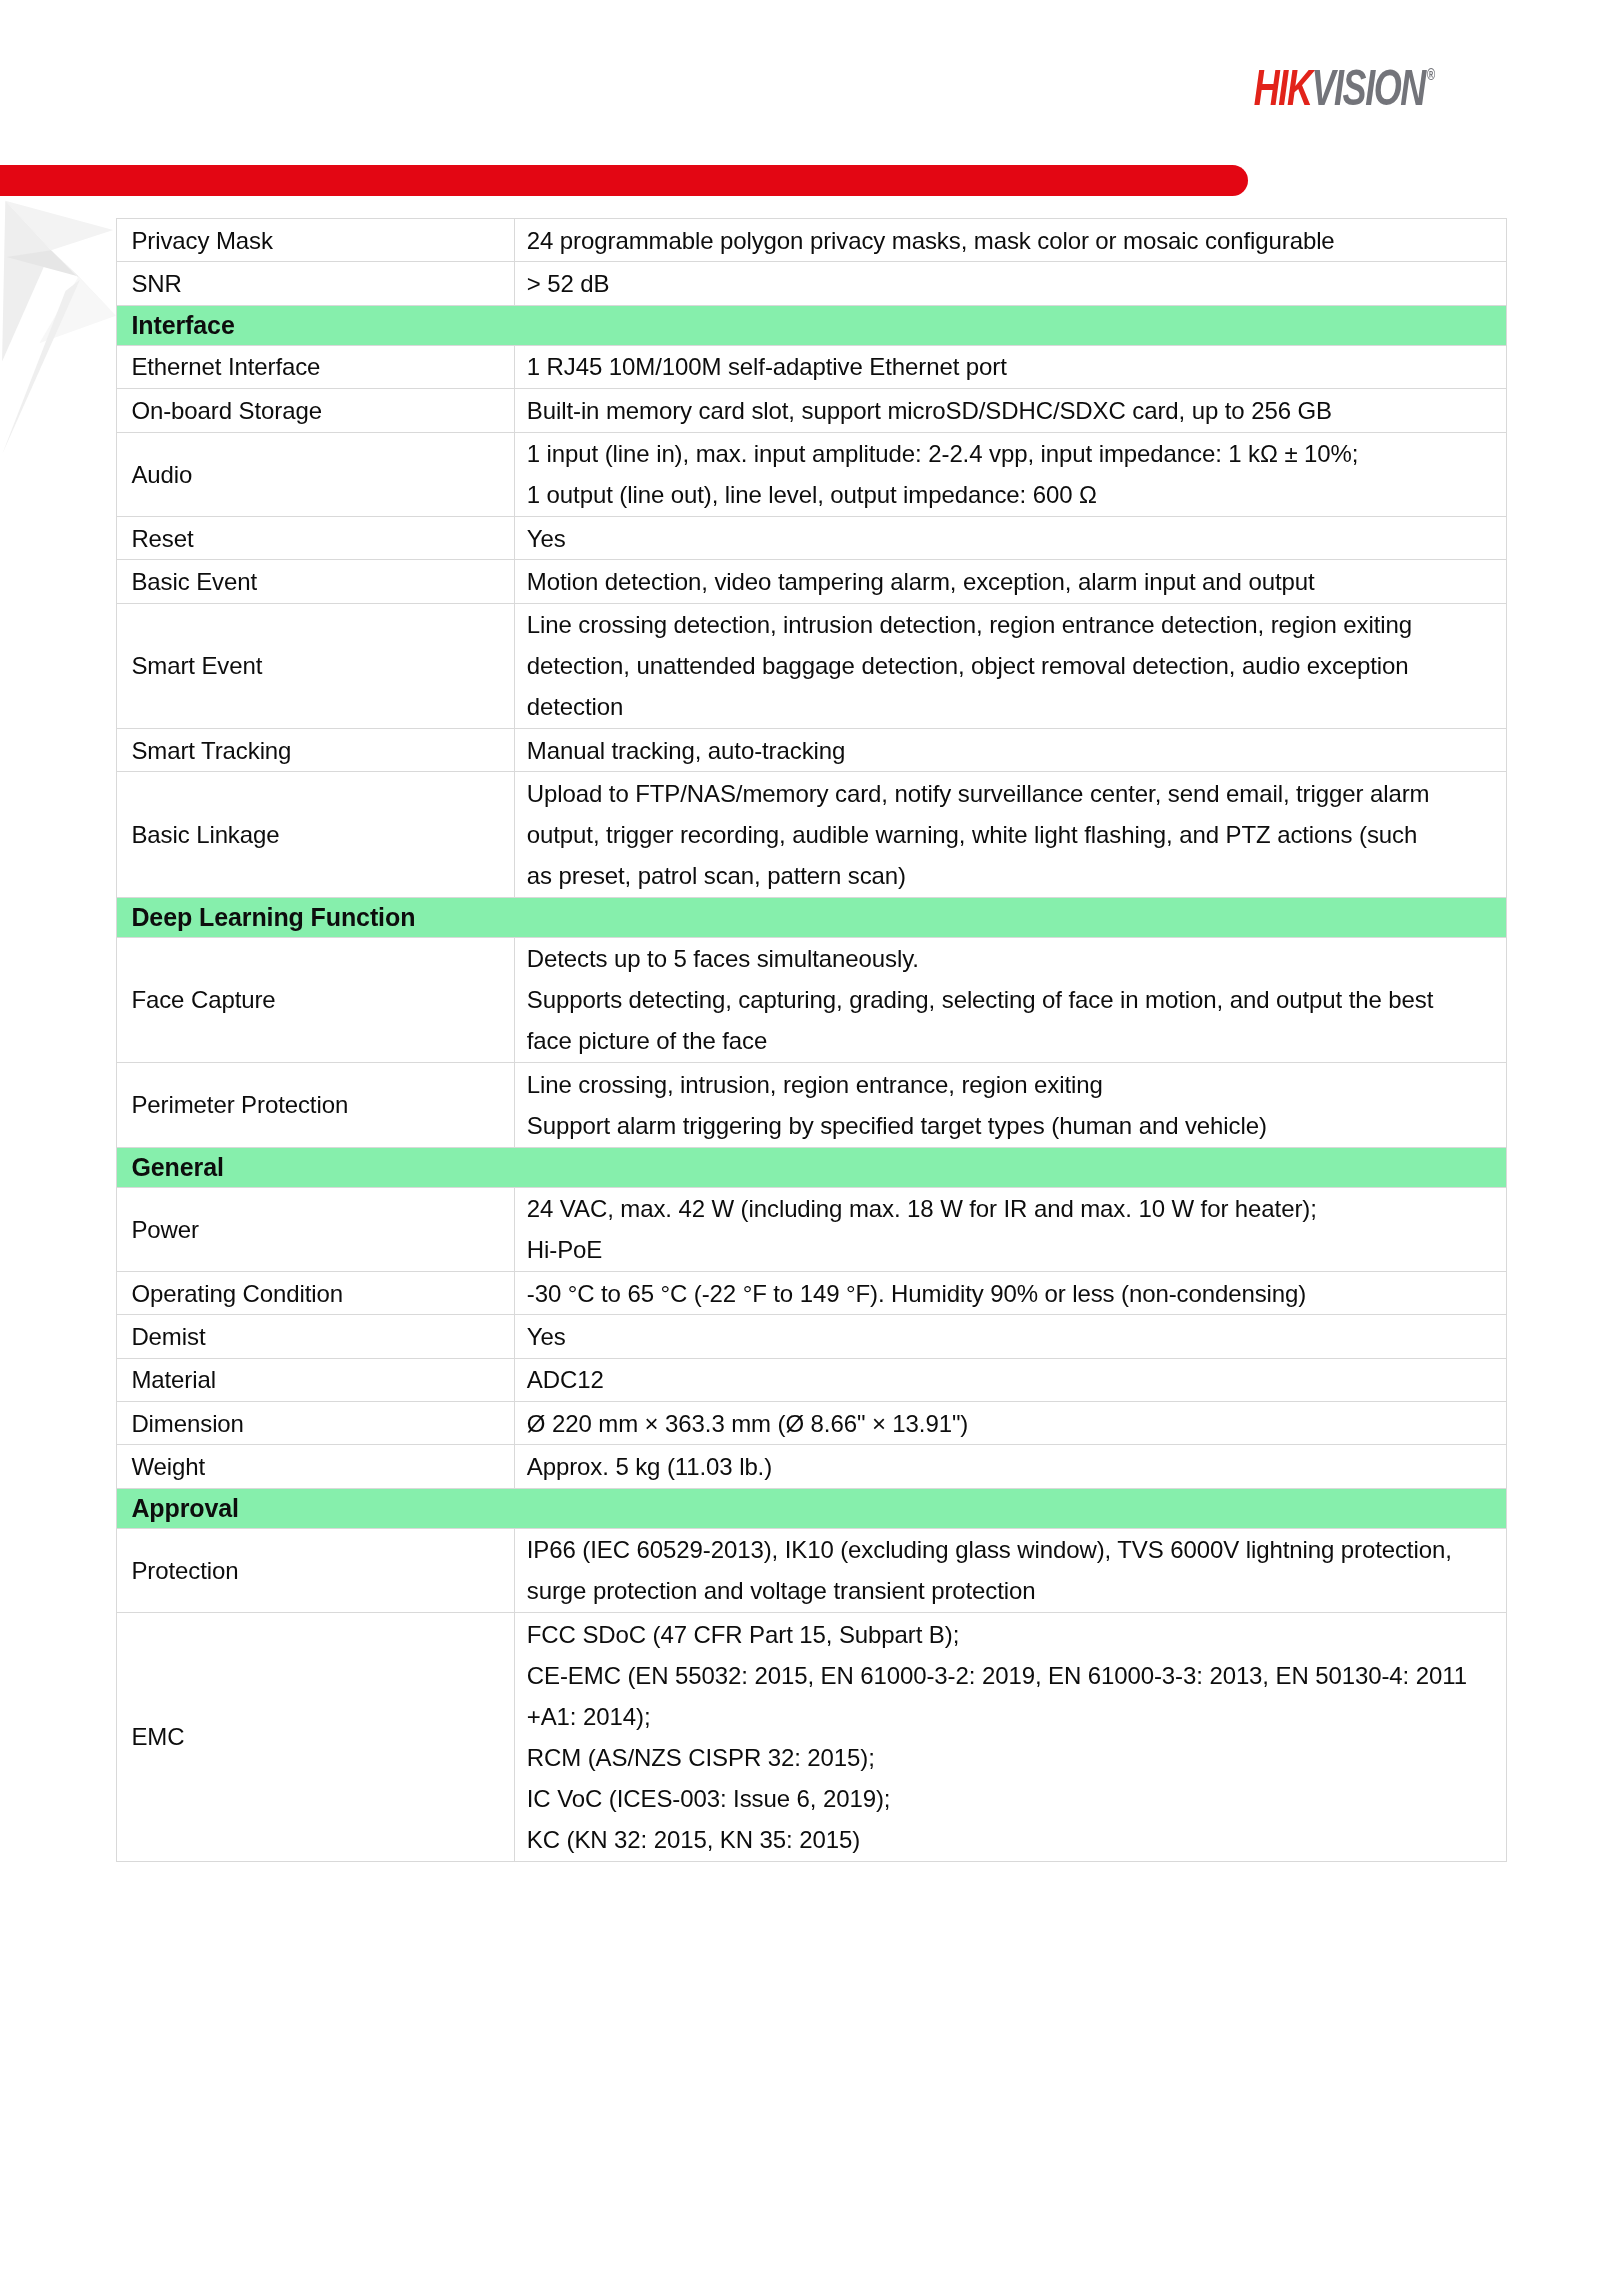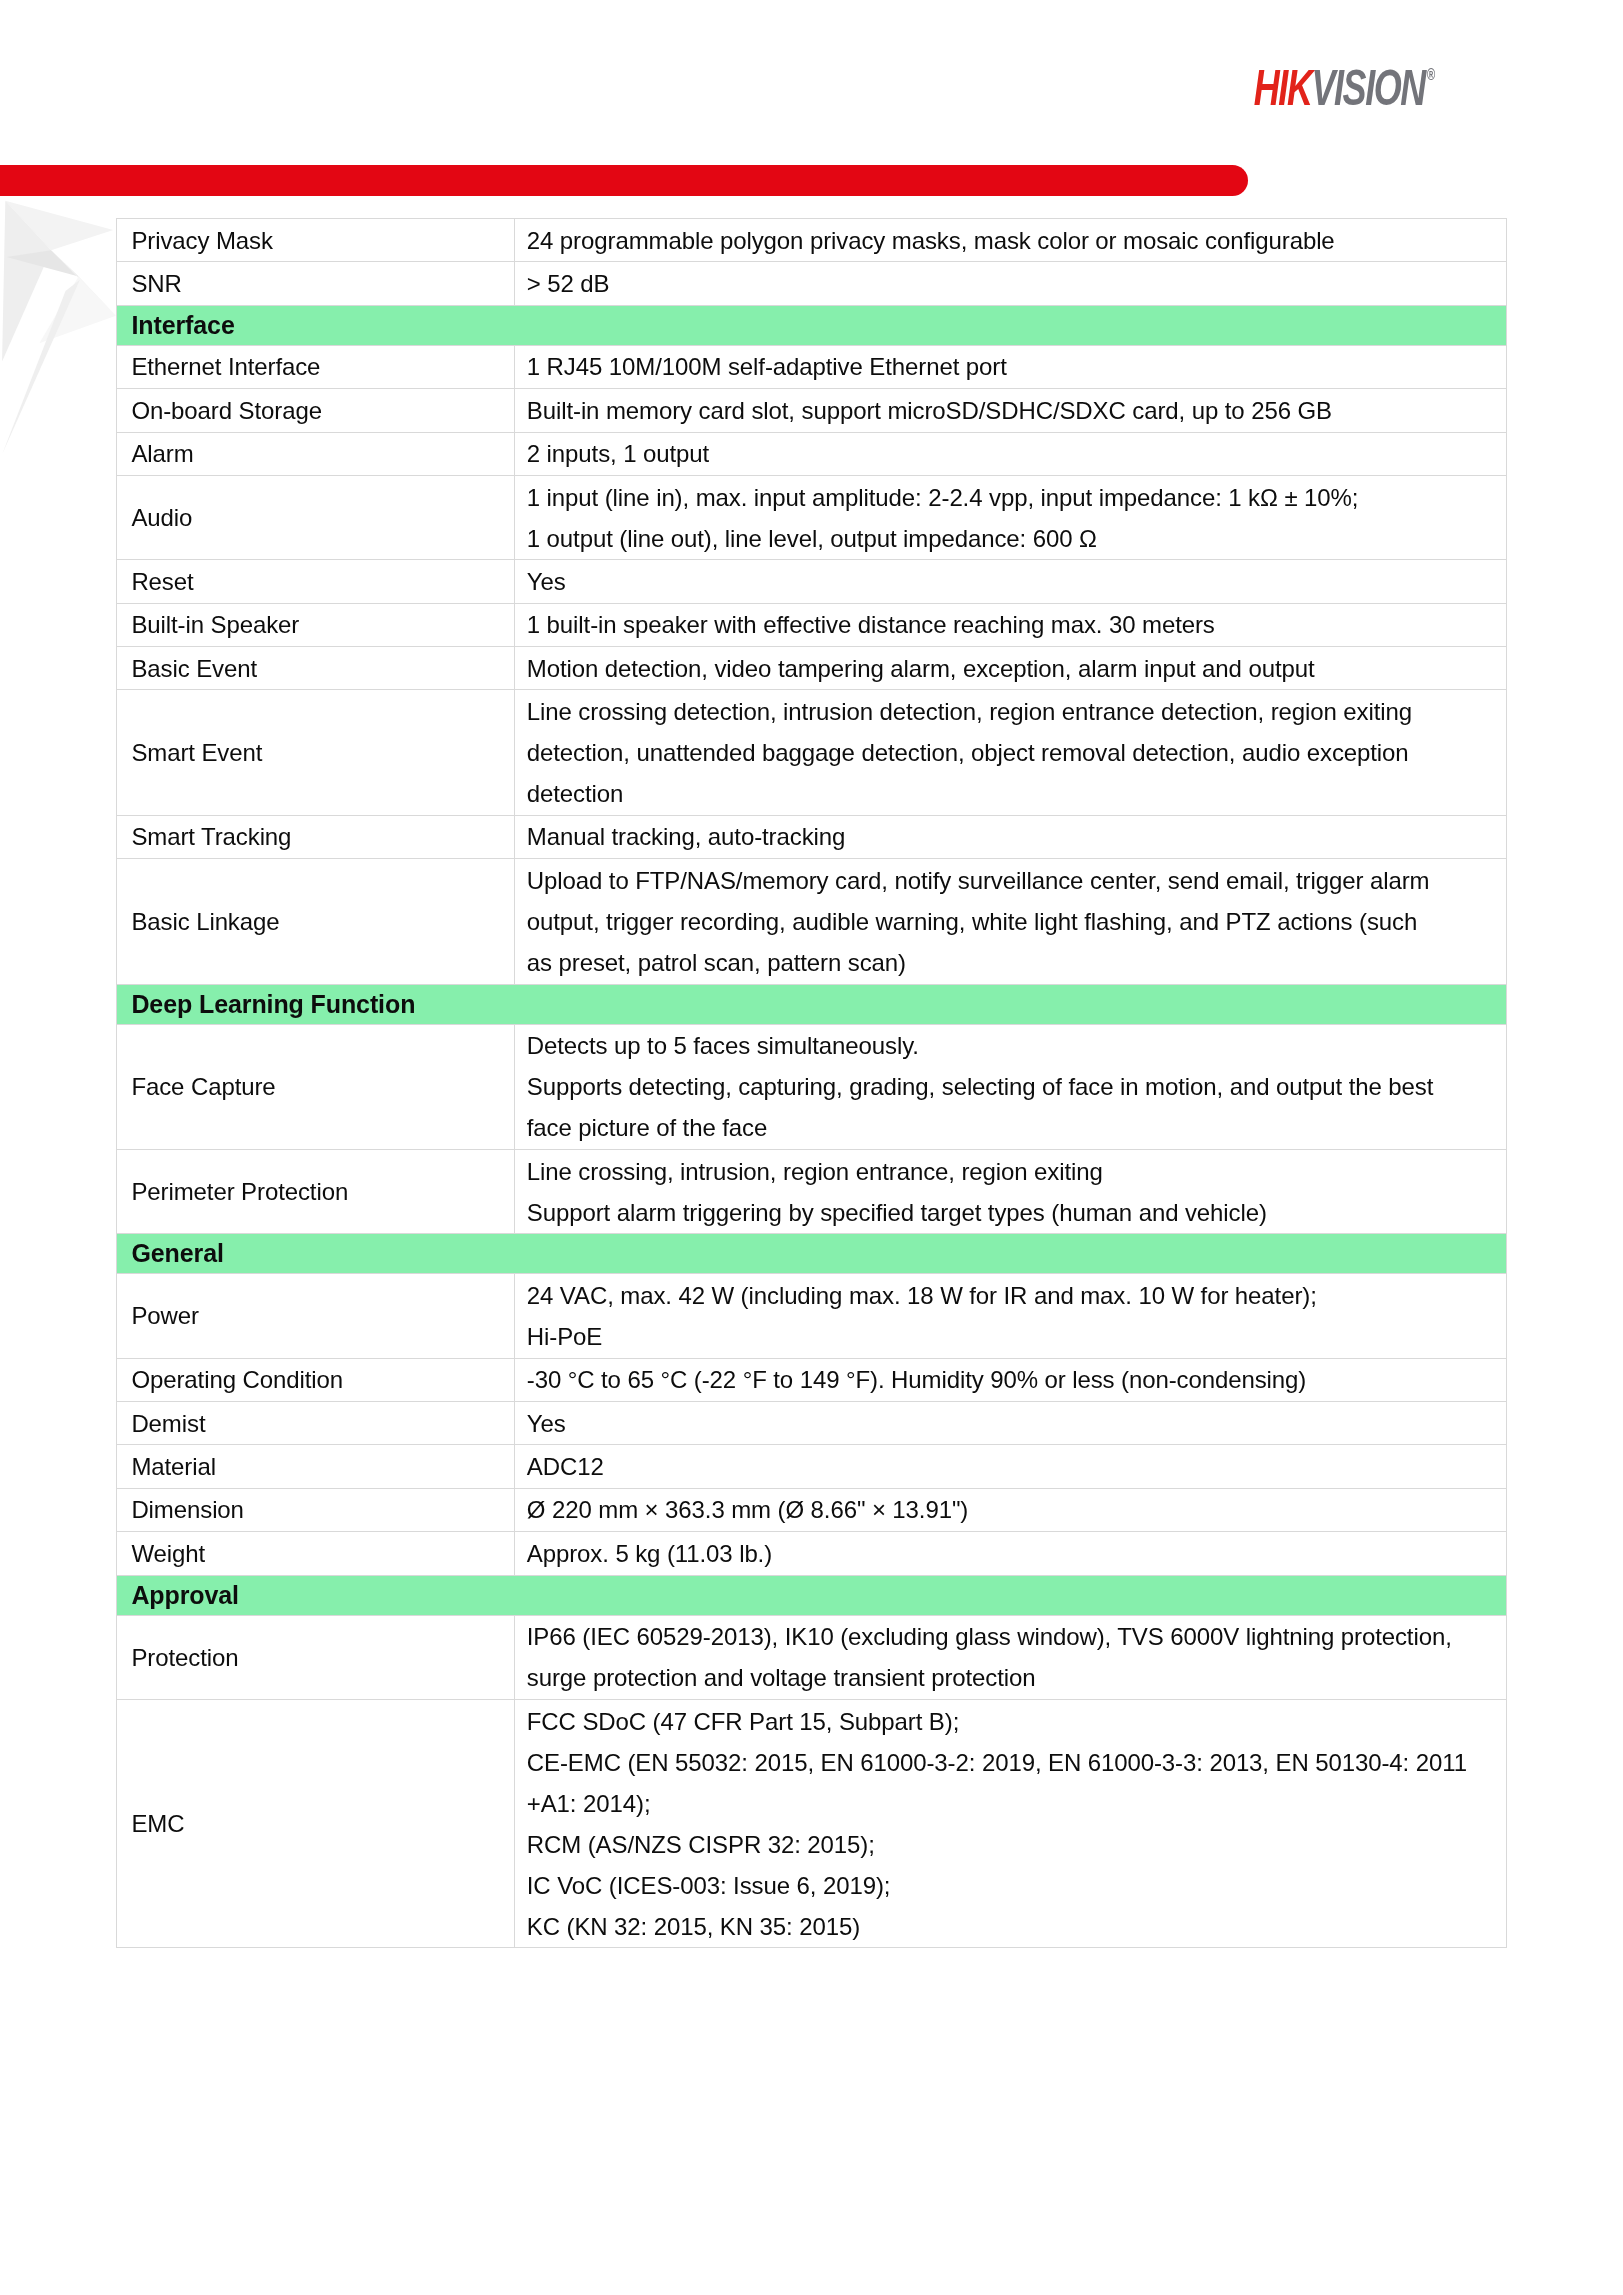--- a/index.html
+++ b/index.html
@@ -133,35 +133,27 @@
       </tr>
       <tr>
         <td class="label">Ethernet Interface</td>
         <td class="value">1 RJ45 10M/100M self-adaptive Ethernet port</td>
       </tr>
       <tr>
         <td class="label">On-board Storage</td>
         <td class="value">Built-in memory card slot, support microSD/SDHC/SDXC card, up to 256 GB</td>
       </tr>
       <tr>
-        <td class="label">Alarm</td>
-        <td class="value">2 inputs, 1 output</td>
-      </tr>
-      <tr>
         <td class="label">Audio</td>
         <td class="value">1 input (line in), max. input amplitude: 2-2.4 vpp, input impedance: 1 kΩ ± 10%;
 1 output (line out), line level, output impedance: 600 Ω</td>
       </tr>
       <tr>
         <td class="label">Reset</td>
         <td class="value">Yes</td>
-      </tr>
-      <tr>
-        <td class="label">Built-in Speaker</td>
-        <td class="value">1 built-in speaker with effective distance reaching max. 30 meters</td>
       </tr>
       <tr>
         <td class="label">Basic Event</td>
         <td class="value">Motion detection, video tampering alarm, exception, alarm input and output</td>
       </tr>
       <tr>
         <td class="label">Smart Event</td>
         <td class="value">Line crossing detection, intrusion detection, region entrance detection, region exiting
 detection, unattended baggage detection, object removal detection, audio exception
 detection</td>

